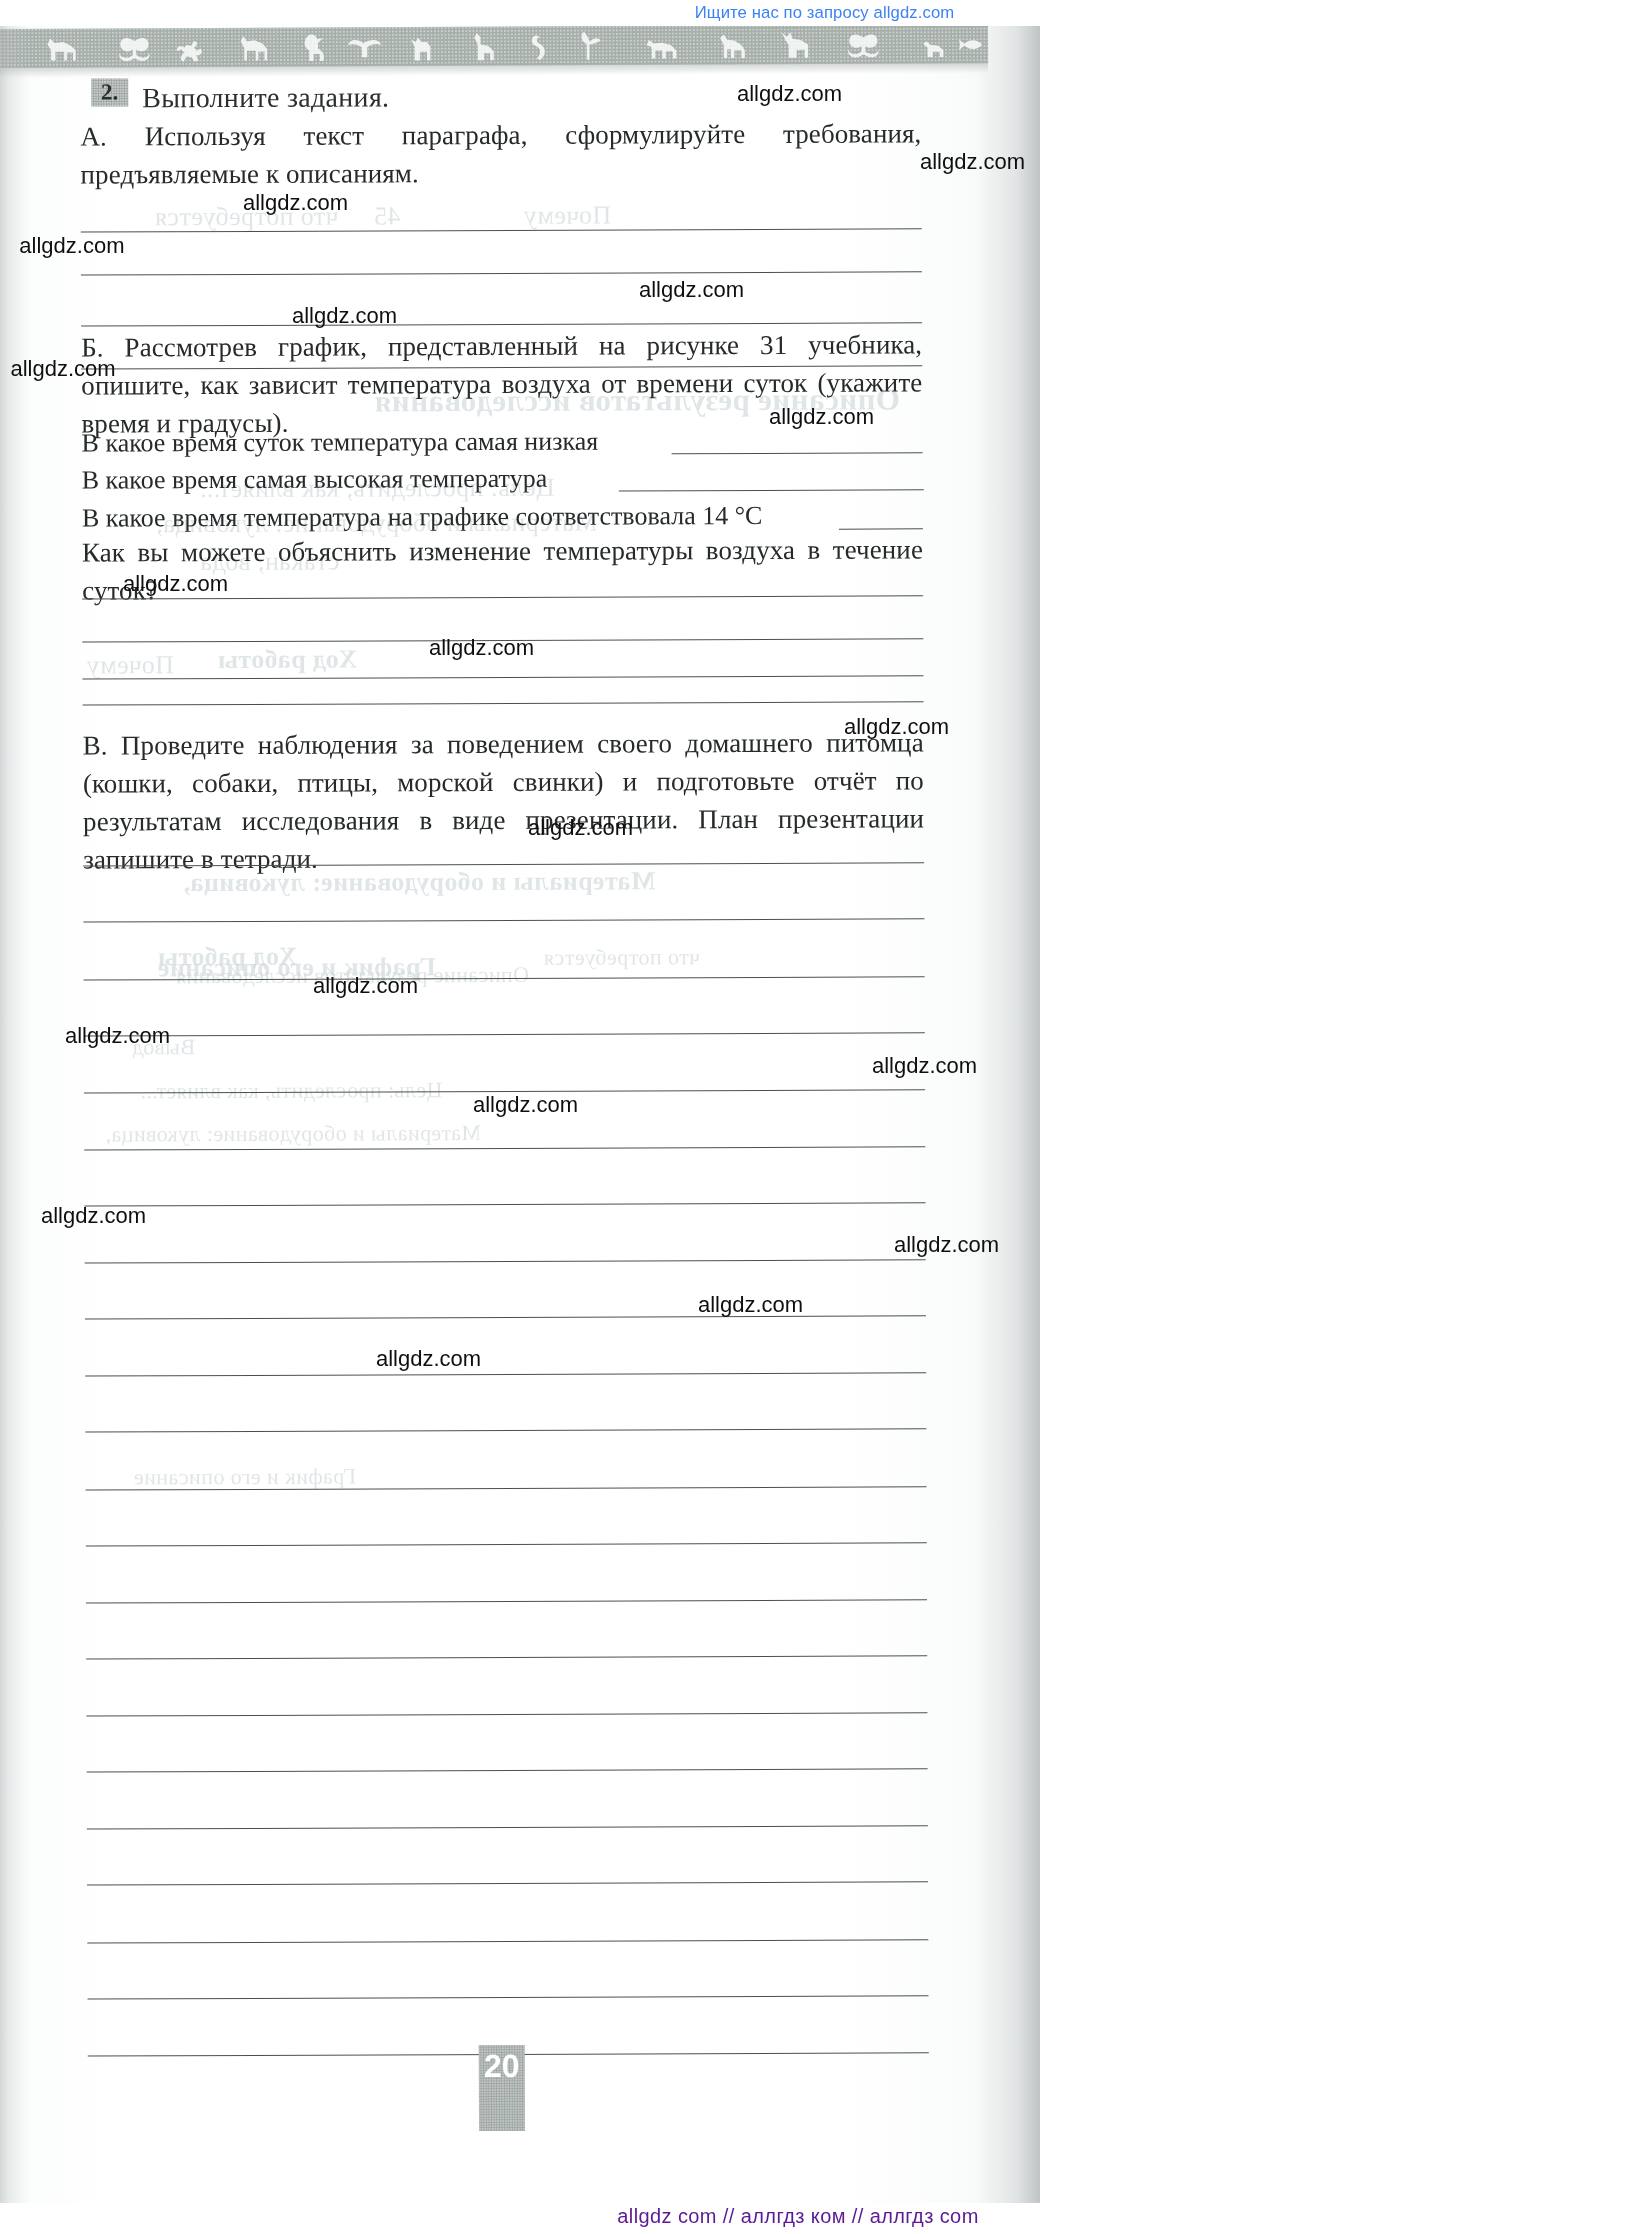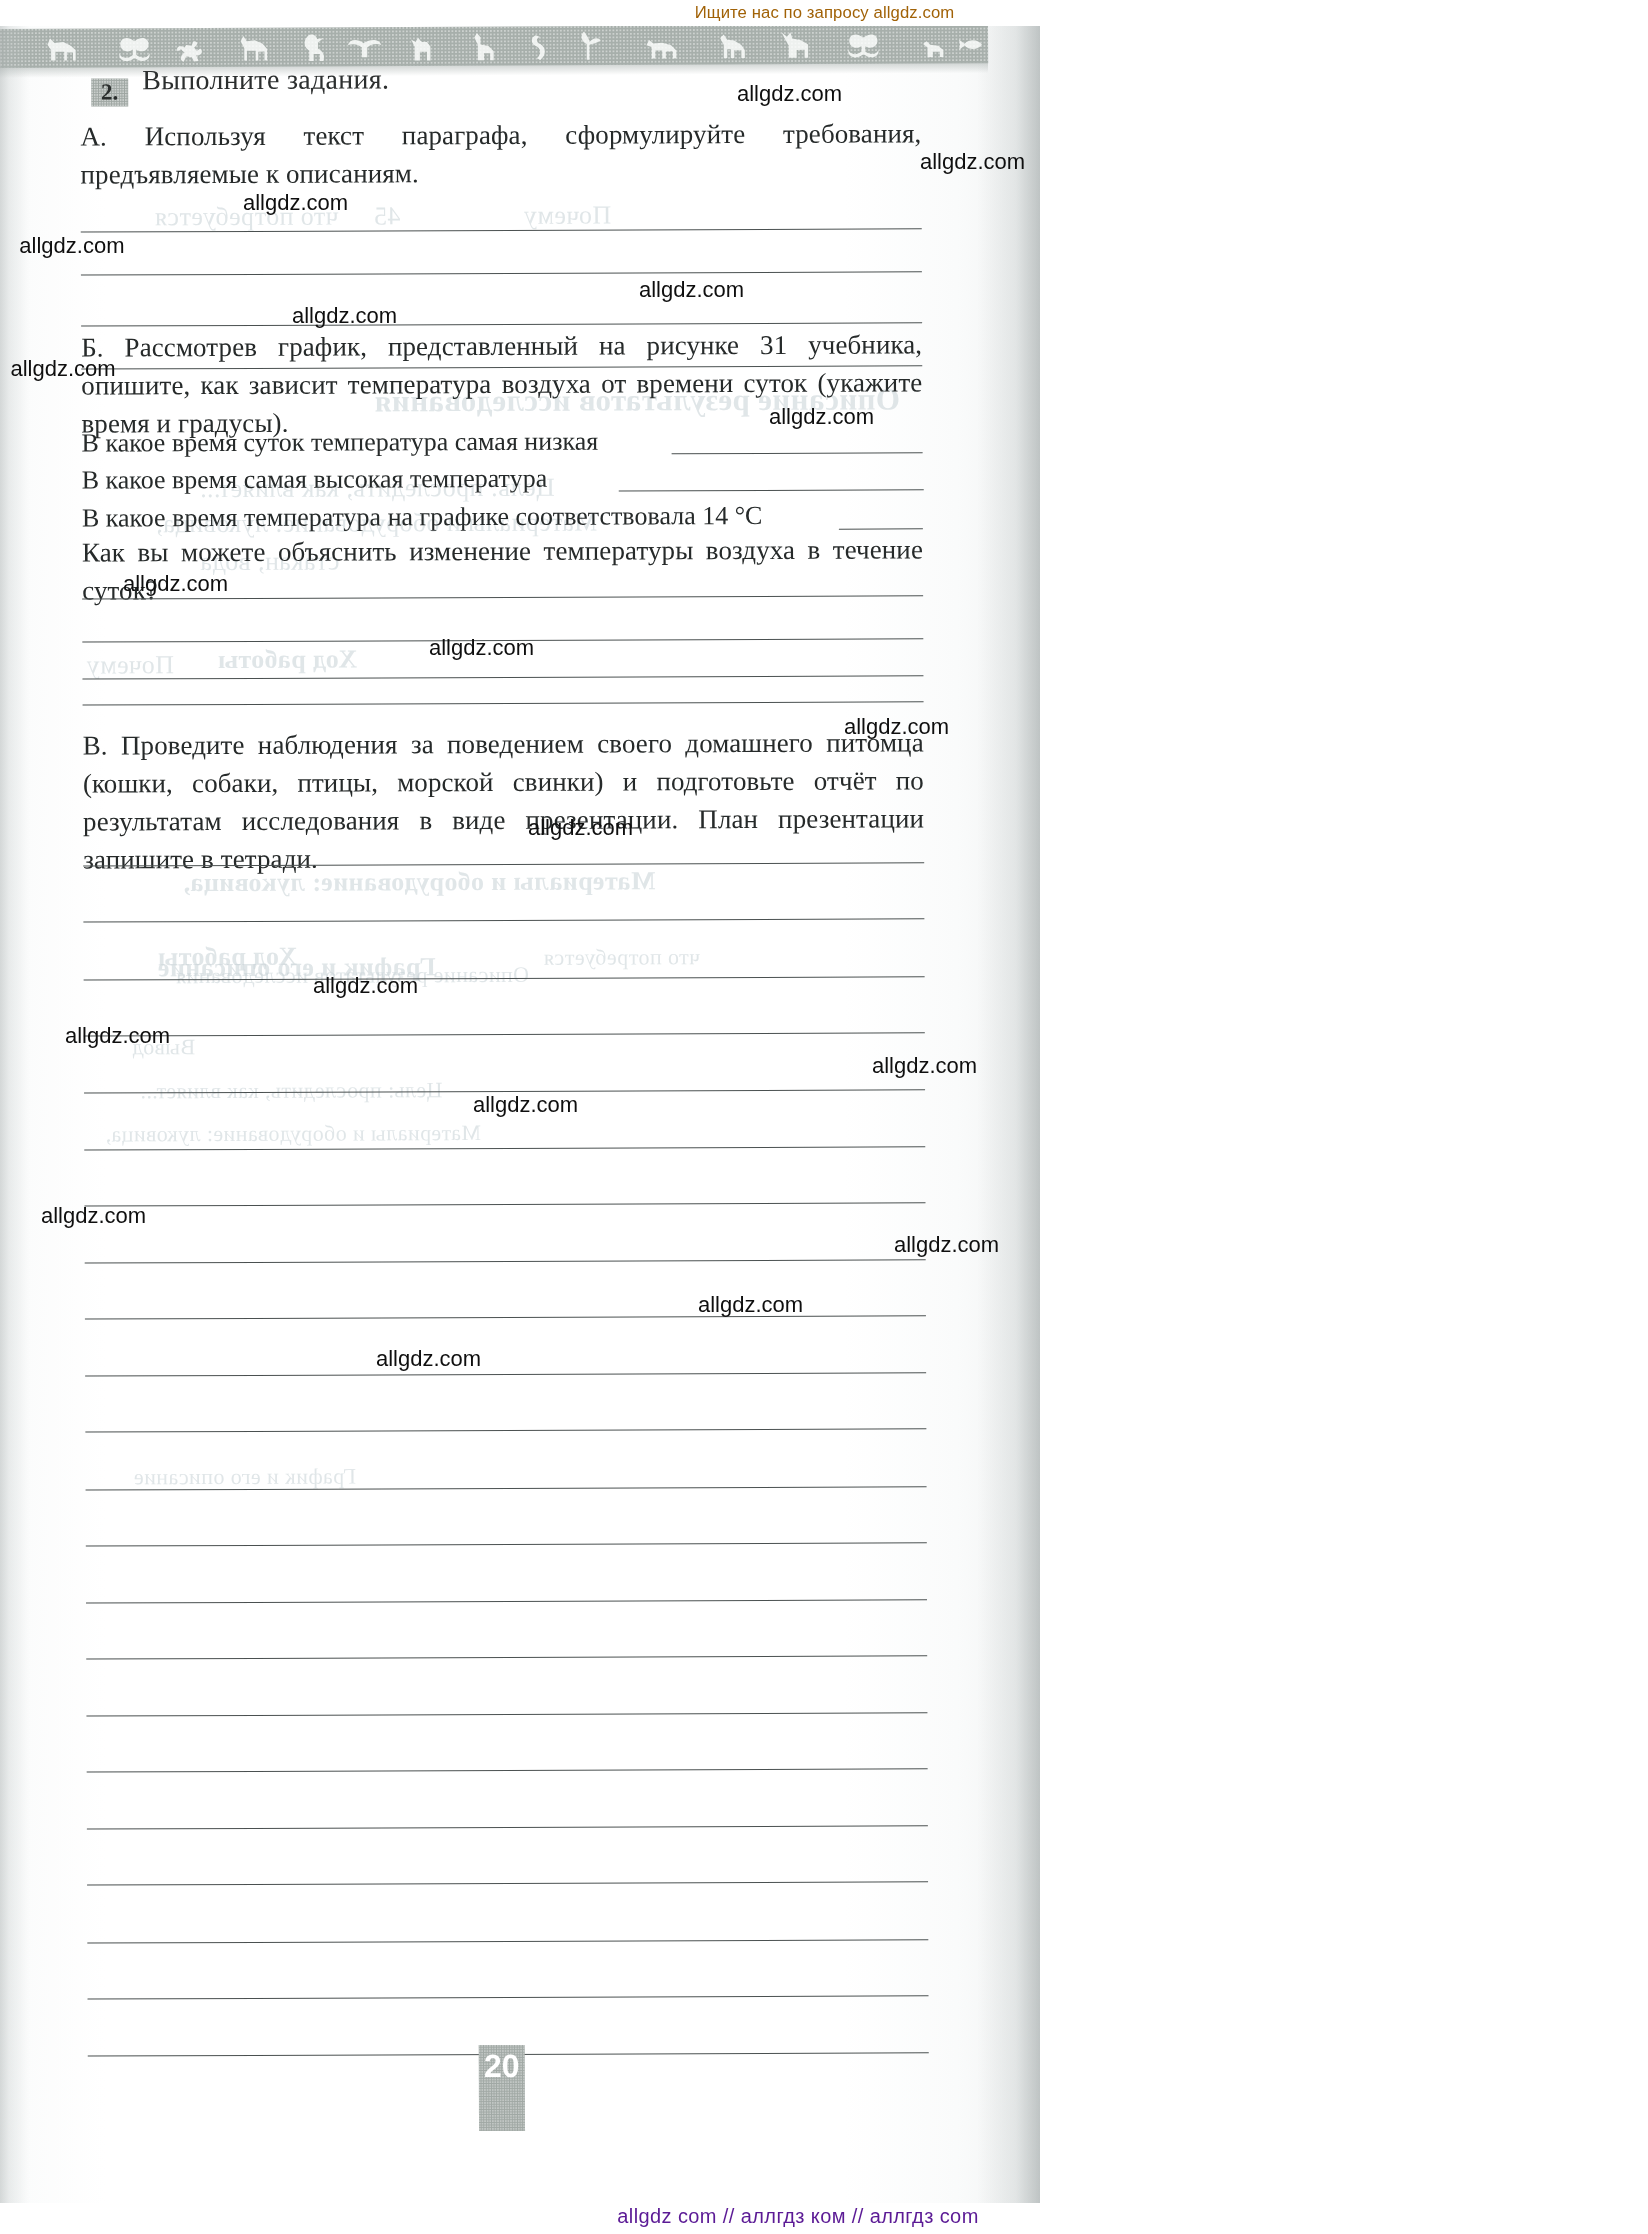--- a/index.html
+++ b/index.html
@@ -27,21 +27,21 @@
     top: 0;
     width: 1649px;
     height: 26px;
     display: flex;
     align-items: center;
     justify-content: center;
   }
   .promo-text {
     font-family: "Liberation Sans", "DejaVu Sans", sans-serif;
     font-size: 16.7px;
-    color: #a16207;
+    color: #3b82f6;
     letter-spacing: 0.1px;
     white-space: nowrap;
   }
 
   
   .scan {
     position: absolute;
     left: 0;
     top: 26px;
     width: 1040px;
@@ -142,21 +142,21 @@
     position: absolute;
     inset: 0;
     background-image: radial-gradient(circle at 0.9px 0.9px, rgba(255,255,255,.45) 0.7px, transparent 0.9px);
     background-size: 2.6px 2.6px;
   }
   .ex-chip span { position: relative; z-index: 2; }
 
   .ex-title {
     position: absolute;
     left: 146px;
-    top: 37px;
+    top: 55px;
     font-size: 28px;
     color: #2c2f2f;
     letter-spacing: 0.3px;
     white-space: nowrap;
   }
 
   .para {
     position: absolute;
     left: 84px;
     width: 841px;

